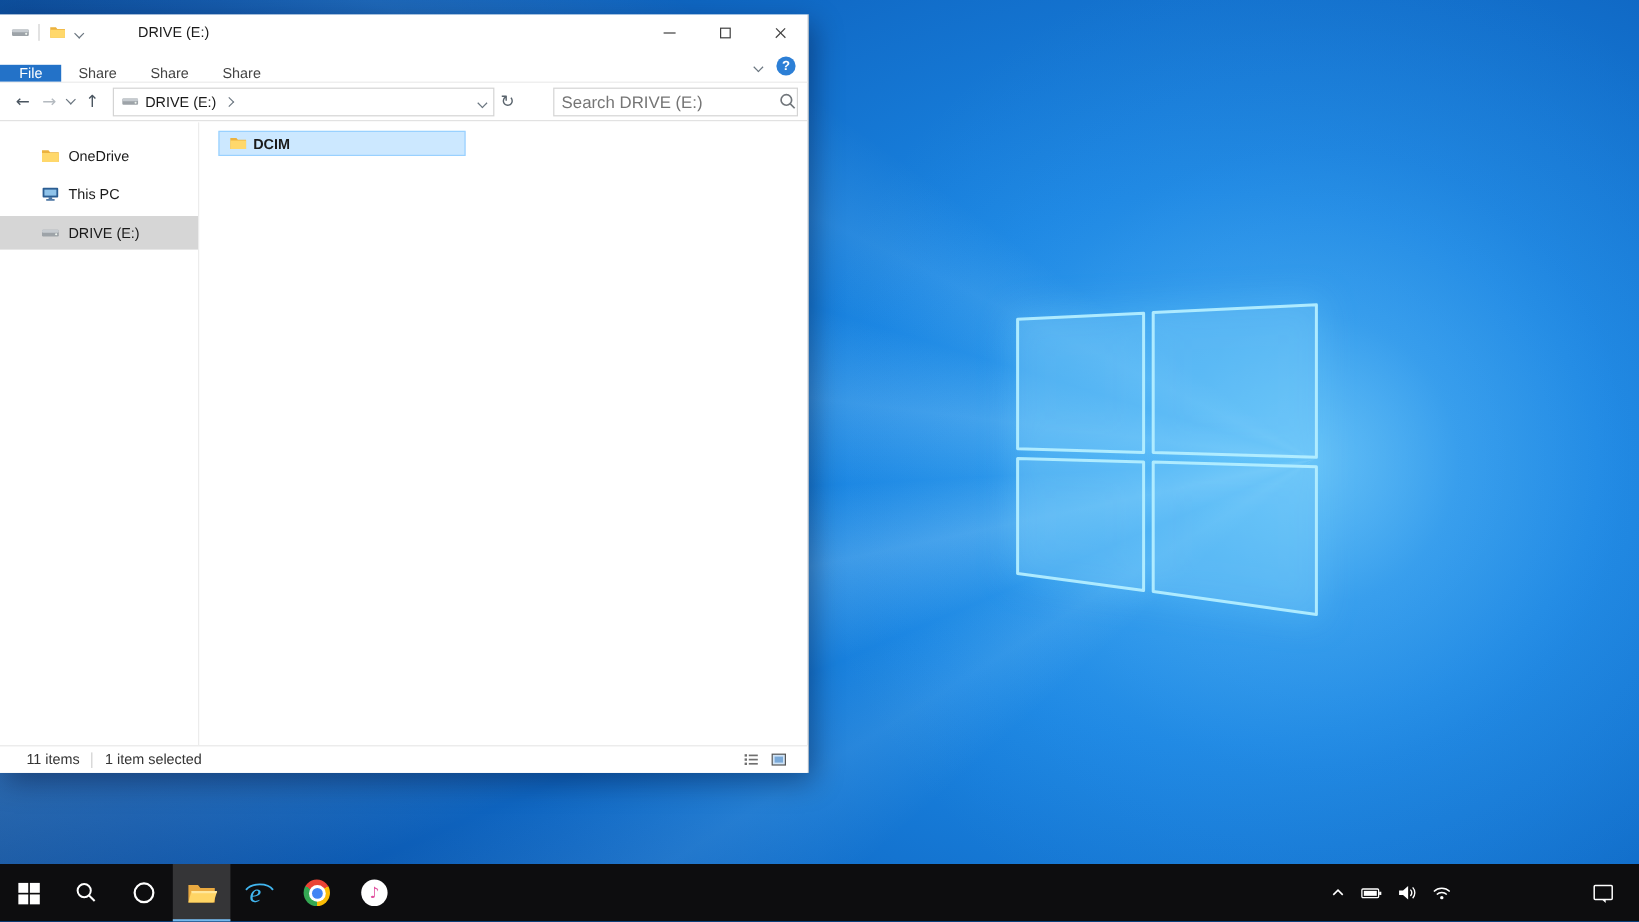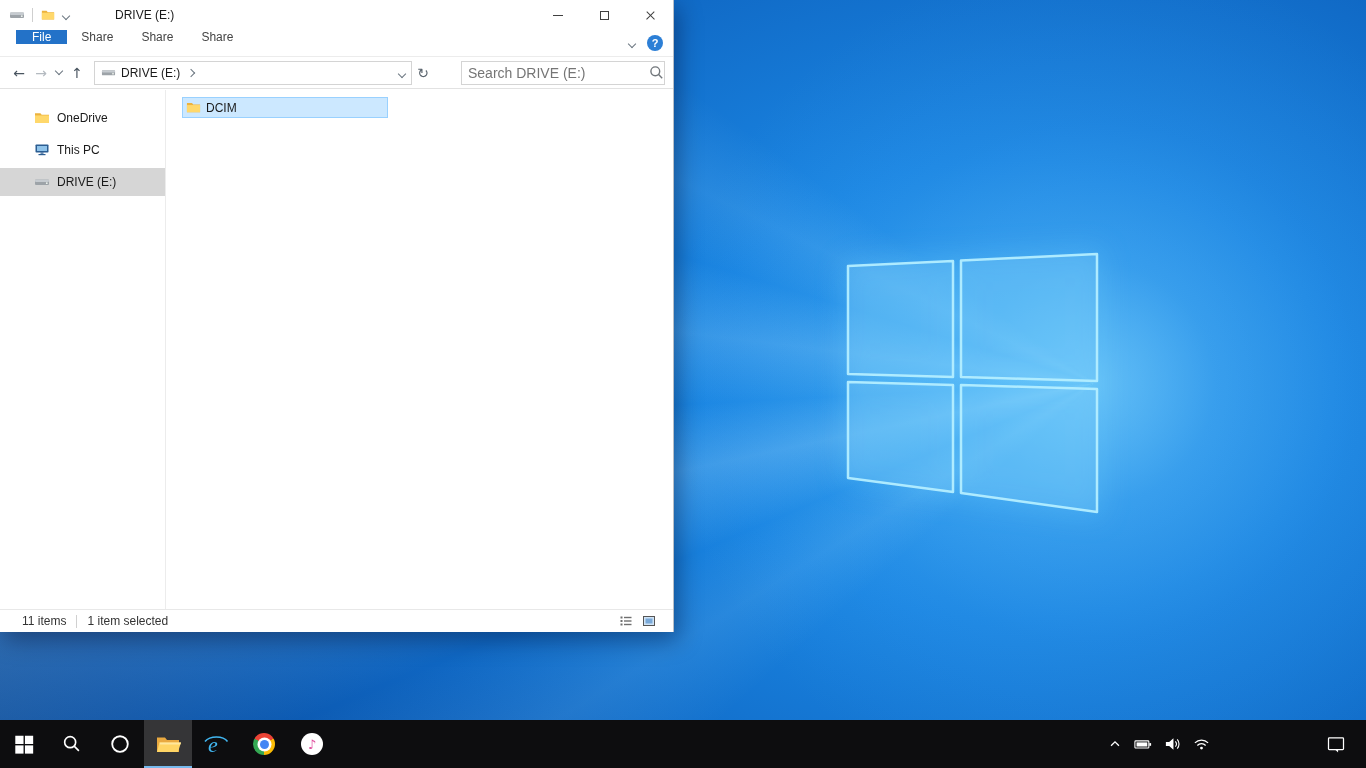--- a/index.html
+++ b/index.html
@@ -20,42 +20,42 @@
       rgba(190,235,255,0) 287deg,
       rgba(190,235,255,0.10) 296deg,
       rgba(255,255,255,0) 306deg 360deg); }
   .glow { position:absolute; inset:0;
     background: radial-gradient(circle at 1095px 383px, rgba(150,225,255,.50) 0, rgba(130,210,255,.22) 120px, rgba(120,200,255,.08) 260px, rgba(120,200,255,0) 430px); }
   .win-logo { position:absolute; left:842px; top:248px; overflow:visible;
     filter: drop-shadow(0 0 14px rgba(120,215,255,.75)); }
   .win-logo path { fill:rgba(130,205,250,0.30); stroke:rgba(180,238,255,0.95); stroke-width:2.5; stroke-linejoin:round; }
 
   
-  .window { position:absolute; left:0; top:0; width:674px; height:632px; background:#fff;
+  .window { position:absolute; left:0; top:12px; width:674px; height:632px; background:#fff;
     box-shadow: 4px 8px 22px rgba(0,0,30,.38); border-right:1px solid rgba(50,70,95,.35); }
 
   .titlebar { height:30px; display:flex; align-items:center; padding-left:8px; position:relative; }
   .tb-ic { width:18px; height:18px; display:flex; align-items:center; justify-content:center; }
   .tb-sep { width:1px; height:14px; background:#cfcfcf; margin:0 6px; }
   .qat-drop { margin-left:6px; }
   .win-title { margin-left:46px; color:#1a1a1a; }
   .caption { position:absolute; right:0; top:0; display:flex; height:30px; }
   .cap-btn { width:46px; height:30px; display:flex; align-items:center; justify-content:center; }
   .g-min { width:10px; height:1px; background:#404040; }
   .g-max { width:9px; height:9px; border:1px solid #404040; }
   .g-close { position:relative; width:11px; height:11px; }
   .g-close i { position:absolute; left:0; top:5px; width:11px; height:1.3px; background:#404040; }
   .g-close i.b1 { transform:rotate(45deg); }
   .g-close i.b2 { transform:rotate(-45deg); }
 
   .chev { display:inline-block; width:6px; height:6px; border-right:1.4px solid #6b7680; border-bottom:1.4px solid #6b7680; }
   .chev-down { transform:rotate(45deg); margin-top:-3px; }
   .chev-right { transform:rotate(-45deg); }
 
-  .tabsrow { height:27px; display:flex; align-items:flex-start; border-bottom:1px solid #ececec; position:relative;padding-left:16px; }
+  .tabsrow { height:27px; display:flex; align-items:flex-end; border-bottom:1px solid #ececec; position:relative; }
   .tab-file { background:#2372c8; color:#fff; padding:0 16px; display:flex; align-items:center; cursor:default; }
   .tab { padding:0 14px; color:#444; display:flex; align-items:center; }
   .tabs-right { position:absolute; right:10px; top:0; height:100%; display:flex; align-items:center; gap:12px; }
   .help-circle { width:16px; height:16px; border-radius:50%; background:#2c7fd6; color:#fff; font-size:11px; font-weight:bold; display:flex; align-items:center; justify-content:center; }
 
   .navbar { height:32px; display:flex; align-items:center; padding:0 8px; border-bottom:1px solid #e2e2e2; }
   .nav-glyph { font-family:"DejaVu Sans",sans-serif; font-size:14px; width:22px; text-align:center; }
   .back { color:#4a5560; }
   .fwd { color:#b4bac0; }
   .hist { width:14px; display:flex; justify-content:center; }
@@ -69,21 +69,21 @@
   .searchbox input { flex:1; border:none; outline:none; font:inherit; font-size:14px; color:#333; }
   .searchbox input::placeholder { color:#757575; }
 
   .bodyarea { position:absolute; top:90px; bottom:23px; left:0; right:0; display:flex; }
   .sidebar { width:166px; border-right:1px solid #ececec; padding-top:14px; }
   .side-item { height:28px; margin-bottom:4px; display:flex; align-items:center; padding-left:34px; gap:7px; }
   .side-item.selected { background:#d6d6d6; }
   .sic { width:16px; height:16px; flex:0 0 16px; }
 
   .content { flex:1; padding:7px 0 0 16px; }
-  .file-item { width:206px; height:21px; display:flex; align-items:center; gap:5px; padding-left:3px; border:1px solid transparent; }
+  .file-item { width:206px; height:21px; display:flex; align-items:center; gap:5px; padding-left:8px; border:1px solid transparent;font-weight:bold; }
   .file-item.selected { background:#cce8ff; border:1px solid #99d1ff; }
   .fic { width:15px; height:15px; flex:0 0 15px; }
 
   .statusbar { position:absolute; bottom:0; left:0; right:0; height:23px; border-top:1px solid #e8e8e8; display:flex; align-items:center; padding:0 10px; color:#333; background:#fff; }
   .st-items { margin-left:12px; }
   .st-div { width:1px; height:13px; background:#d0d0d0; margin:0 10px; }
   .view-toggles { margin-left:auto; display:flex; gap:7px; margin-right:6px; }
   .vt { width:16px; height:16px; display:flex; align-items:center; justify-content:center; }
 
   

